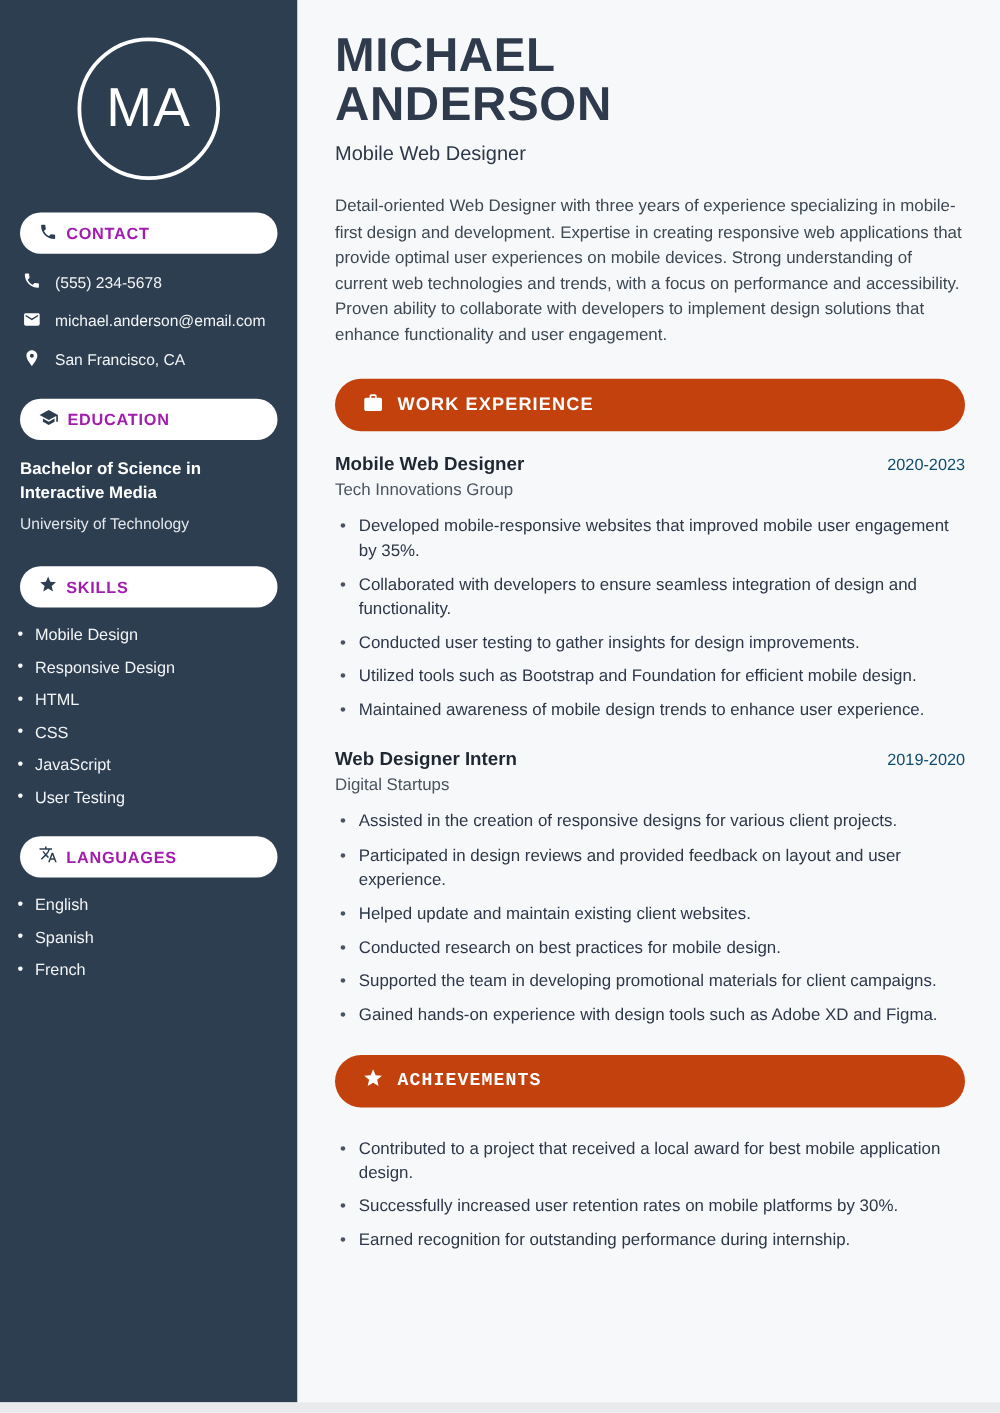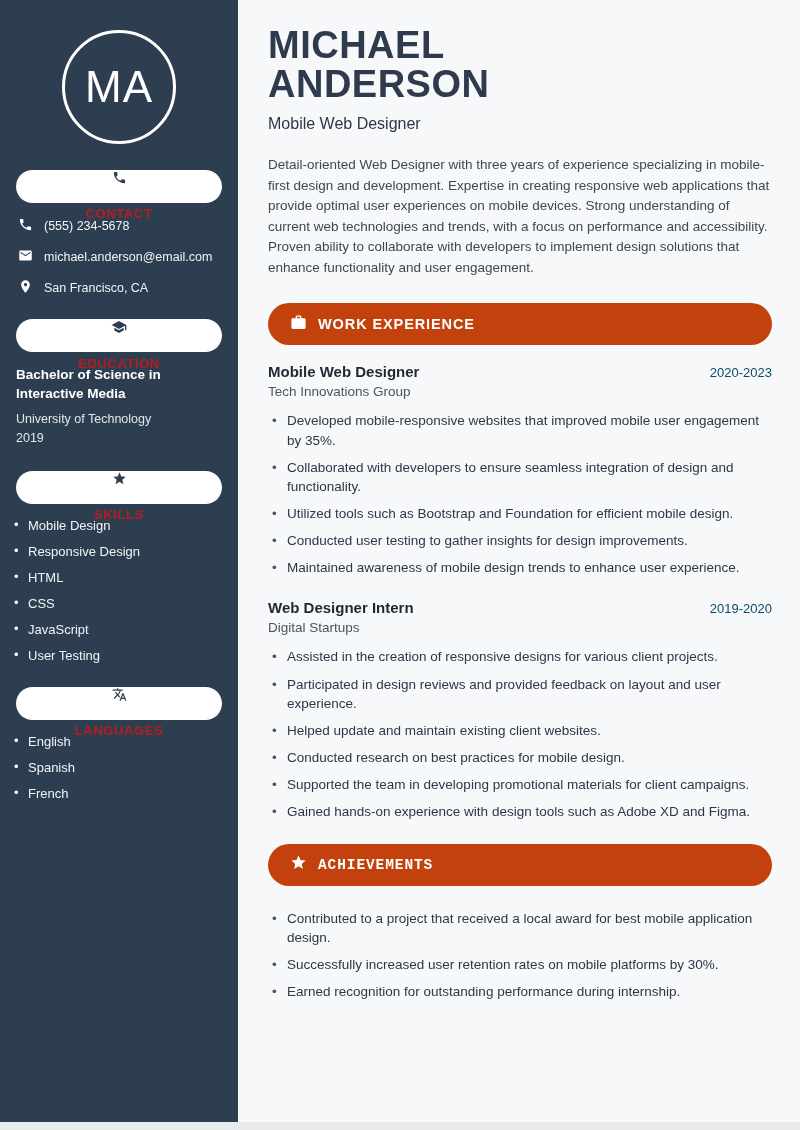--- a/index.html
+++ b/index.html
@@ -34,31 +34,30 @@
     align-items: center;
     justify-content: center;
     font-size: 44px;
     font-weight: 500;
     letter-spacing: 1px;
     color: #ffffff;
   }
   .side-pill {
     margin: 0 16px 14px 16px;
     background: #ffffff;
-    color: #b91c1c;
+    color: #a21caf;
     border-radius: 18px;
     height: 33px;
     display: flex;
     align-items: center;
-    gap: 18px;
+    gap: 7px;
     padding: 0 15px;
     font-size: 13px;
     font-weight: bold;
     letter-spacing: 0.6px;
-    flex-direction: column;
   }
   .side-pill svg { flex: 0 0 auto; }
   .contact-list { margin: 0 16px 22px 18px; }
   .contact-row {
     display: flex;
     align-items: center;
     gap: 11px;
     margin: 13px 0;
     font-size: 12.5px;
     color: #f2f4f6;
@@ -221,21 +220,20 @@
       <span>
         <svg width="16" height="16" viewBox="0 0 24 24" fill="#2d3e50">
             <path d="M12 3L1 9l11 6 9-4.91V17h2V9L12 3zM5 13.18v4L12 21l7-3.82v-4L12 17l-7-3.82z"></path>
           </svg>
       </span>
       <span>EDUCATION</span>
     </div>
     <div class="edu-block">
       <div class="edu-degree">Bachelor of Science in Interactive Media</div>
       <div class="edu-school">University of Technology</div>
-      <div class="edu-year">2019</div>
     </div>
 
     <div class="side-pill">
       <span>
         <svg width="15" height="15" viewBox="0 0 24 24" fill="#2d3e50">
             <path d="M12 17.27L18.18 21l-1.64-7.03L22 9.24l-7.19-.61L12 2 9.19 8.63 2 9.24l5.46 4.73L5.82 21z"></path>
           </svg>
       </span>
       <span>SKILLS</span>
     </div>
@@ -285,22 +283,22 @@
 
     <section>
       <div class="job-head">
         <span class="job-role">Mobile Web Designer</span>
         <span class="job-dates">2020-2023</span>
       </div>
       <div class="job-company">Tech Innovations Group</div>
       <ul class="main-list">
         <li>Developed mobile-responsive websites that improved mobile user engagement by 35%.</li>
         <li>Collaborated with developers to ensure seamless integration of design and functionality.</li>
+        <li>Conducted user testing to gather insights for design improvements.</li>
         <li>Utilized tools such as Bootstrap and Foundation for efficient mobile design.</li>
-        <li>Conducted user testing to gather insights for design improvements.</li>
         <li>Maintained awareness of mobile design trends to enhance user experience.</li>
       </ul>
     </section>
 
     <section>
       <div class="job-head">
         <span class="job-role">Web Designer Intern</span>
         <span class="job-dates">2019-2020</span>
       </div>
       <div class="job-company">Digital Startups</div>

